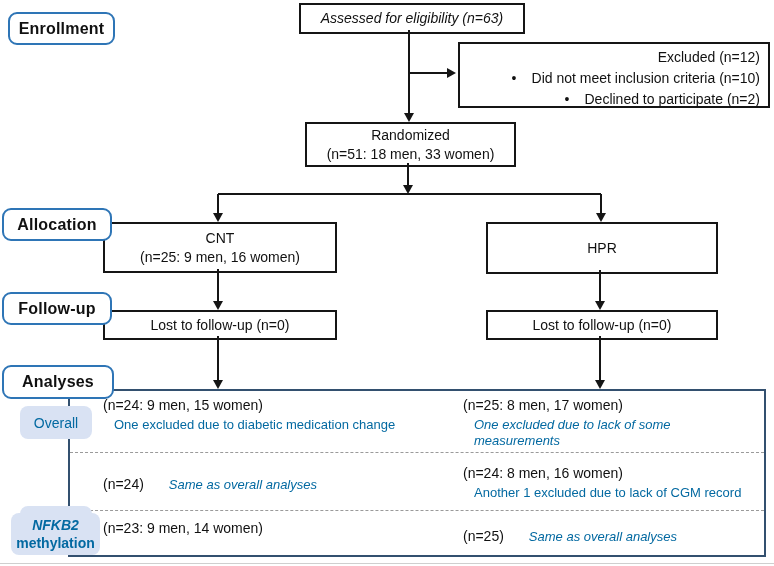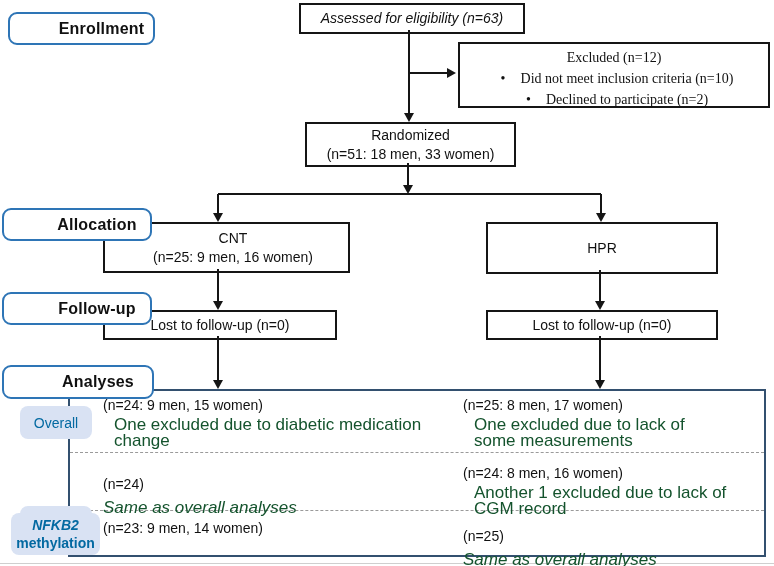--- a/index.html
+++ b/index.html
@@ -7,49 +7,49 @@
     position:relative;width:774px;height:566px;background:#ffffff;
     font-family:"Liberation Sans",sans-serif;color:#111;overflow:hidden;
   }
   .arrows{position:absolute;left:0;top:0;width:774px;height:566px;pointer-events:none;z-index:3;}
 
   
   .stage-label{
     position:absolute;z-index:4;background:#fff;
     border:2.5px solid #2E75B6;border-radius:9px;
     display:flex;align-items:center;justify-content:center;
-    font-weight:bold;font-size:16px;letter-spacing:.2px;padding-left:40px;
+    font-weight:bold;font-size:16px;letter-spacing:.2px;
   }
 
   
   .fbox{
     position:absolute;background:#fff;border:2px solid #151515;z-index:2;
     display:flex;flex-direction:column;align-items:center;justify-content:center;
     font-size:14px;line-height:19px;text-align:center;
   }
-  .fbox.left-align{align-items:center;text-align:left;justify-content:flex-start;padding:3px 8px;box-sizing:border-box;font-family:Liberation Serif, serif;}
+  .fbox.left-align{align-items:flex-end;text-align:left;justify-content:flex-start;padding:3px 8px;box-sizing:border-box;}
   .bullet-row{display:flex;line-height:21px;}
   .bullet-row::before{content:"\2022";width:26px;padding-left:6px;box-sizing:border-box;}
 
   
   .panel{position:absolute;left:68px;top:389px;width:698px;height:168px;box-sizing:border-box;
     border:2.5px solid #33506F;background:#fff;z-index:1;}
   .dashed-sep{position:absolute;left:70px;width:694px;height:0;border-top:1px dashed #9a9a9a;z-index:1;}
 
   .row-label{
     position:absolute;z-index:2;background:#D9E2F3;border-radius:8px;
     display:flex;flex-direction:column;align-items:center;justify-content:center;
     font-size:14px;line-height:18px;text-align:center;color:#0369a1;
   }
   .it{font-style:italic;}
 
   .cell{position:absolute;z-index:2;}
   .cell .main{font-size:14px;line-height:18px;}
-  .cell .note{font-size:17px;line-height:16px;margin-top:3px;margin-left:11px;color:#14532d;}
-  .cell.inline{display:flex;align-items:baseline;gap:7px;flex-direction:column;}
+  .cell .note{font-size:13px;line-height:16px;margin-top:3px;margin-left:11px;color:#0369a1;}
+  .cell.inline{display:flex;align-items:baseline;gap:25px;}
   .cell.inline .note{margin:0;}
 
   .bottom-hairline{position:absolute;left:0;top:563px;width:774px;height:0;border-top:1px solid #cfcfcf;z-index:0;}
 </style>
 </head>
 <body>
 
 <div class="canvas">
 
   <svg class="arrows" viewBox="0 0 774 566" xmlns="http://www.w3.org/2000/svg">
@@ -97,21 +97,21 @@
     <div class="bullet-row">
         <span>Declined to participate (n=2)</span>
       </div>
   </div>
 
   <div class="fbox" style="left:305px;top:122px;width:207px;height:41px;">
     <div>Randomized</div>
     <div>(n=51: 18 men, 33 women)</div>
   </div>
 
-  <div class="fbox" style="left:103px;top:222px;width:230px;height:47px;padding-left:13px;">
+  <div class="fbox" style="left:103px;top:222px;width:230px;height:47px;">
     <div>CNT</div>
     <div>(n=25: 9 men, 16 women)</div>
   </div>
   <div class="fbox" style="left:486px;top:222px;width:228px;height:48px;">
     <div>HPR</div>
   </div>
 
   <div class="fbox" style="left:103px;top:310px;width:230px;height:26px;">Lost to follow-up (n=0)</div>
   <div class="fbox" style="left:486px;top:310px;width:228px;height:26px;">Lost to follow-up (n=0)</div>
 
@@ -125,21 +125,21 @@
     <span class="it">NFKB2</span>
     <span>methylation</span>
   </div>
 
   <div class="cell" style="left:103px;top:396px;width:345px;">
     <div class="main">(n=24: 9 men, 15 women)</div>
     <div class="note">One excluded due to diabetic medication change</div>
   </div>
   <div class="cell" style="left:463px;top:396px;width:280px;">
     <div class="main">(n=25: 8 men, 17 women)</div>
-    <div class="note" style="width:232px;">One excluded due to lack of some measurements</div>
+    <div class="note" style="width:232px;font-style:italic;">One excluded due to lack of some measurements</div>
   </div>
 
   <div class="cell inline" style="left:103px;top:475px;">
     <span class="main">(n=24)</span>
     <span class="note it">Same as overall analyses</span>
   </div>
   <div class="cell" style="left:463px;top:464px;width:300px;">
     <div class="main">(n=24: 8 men, 16 women)</div>
     <div class="note">Another 1 excluded due to lack of CGM record</div>
   </div>

